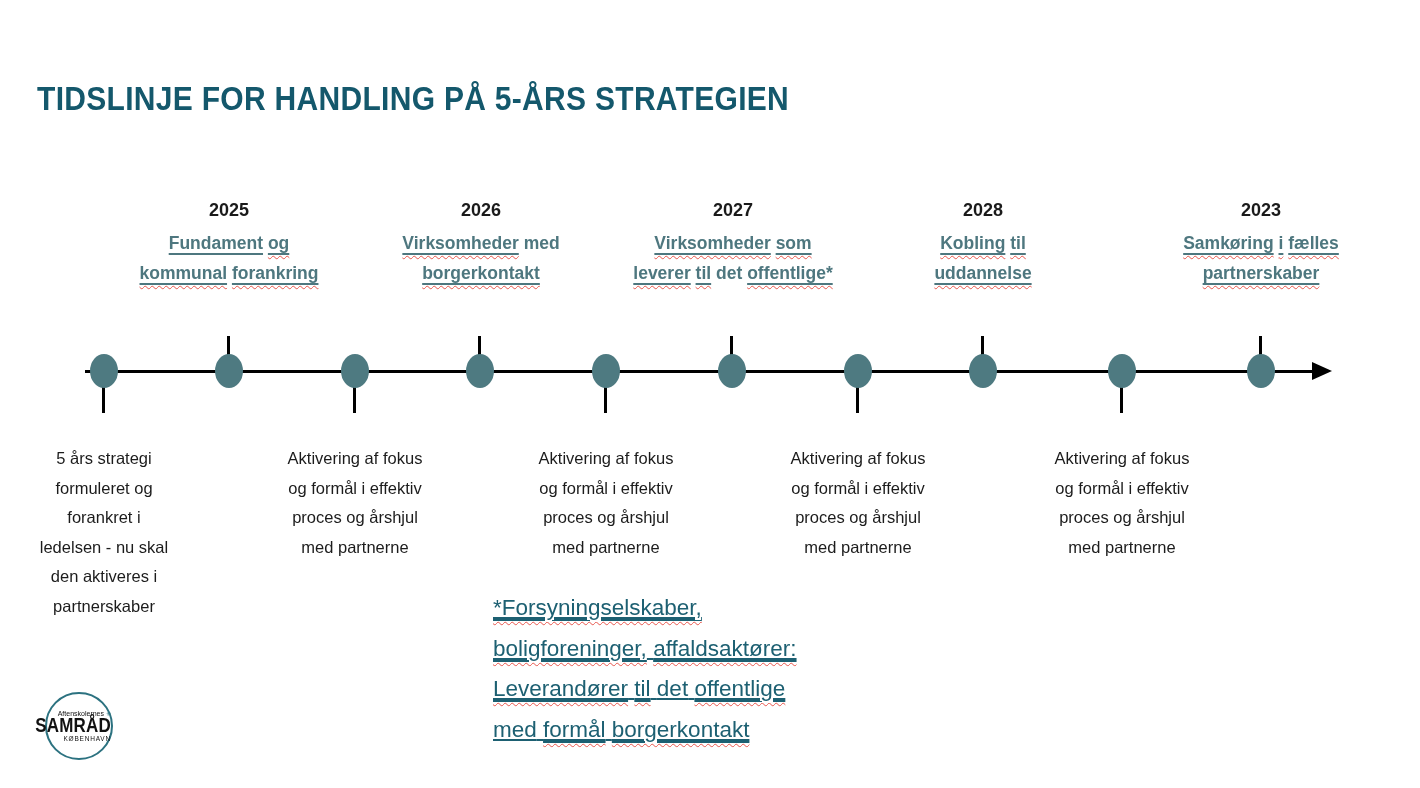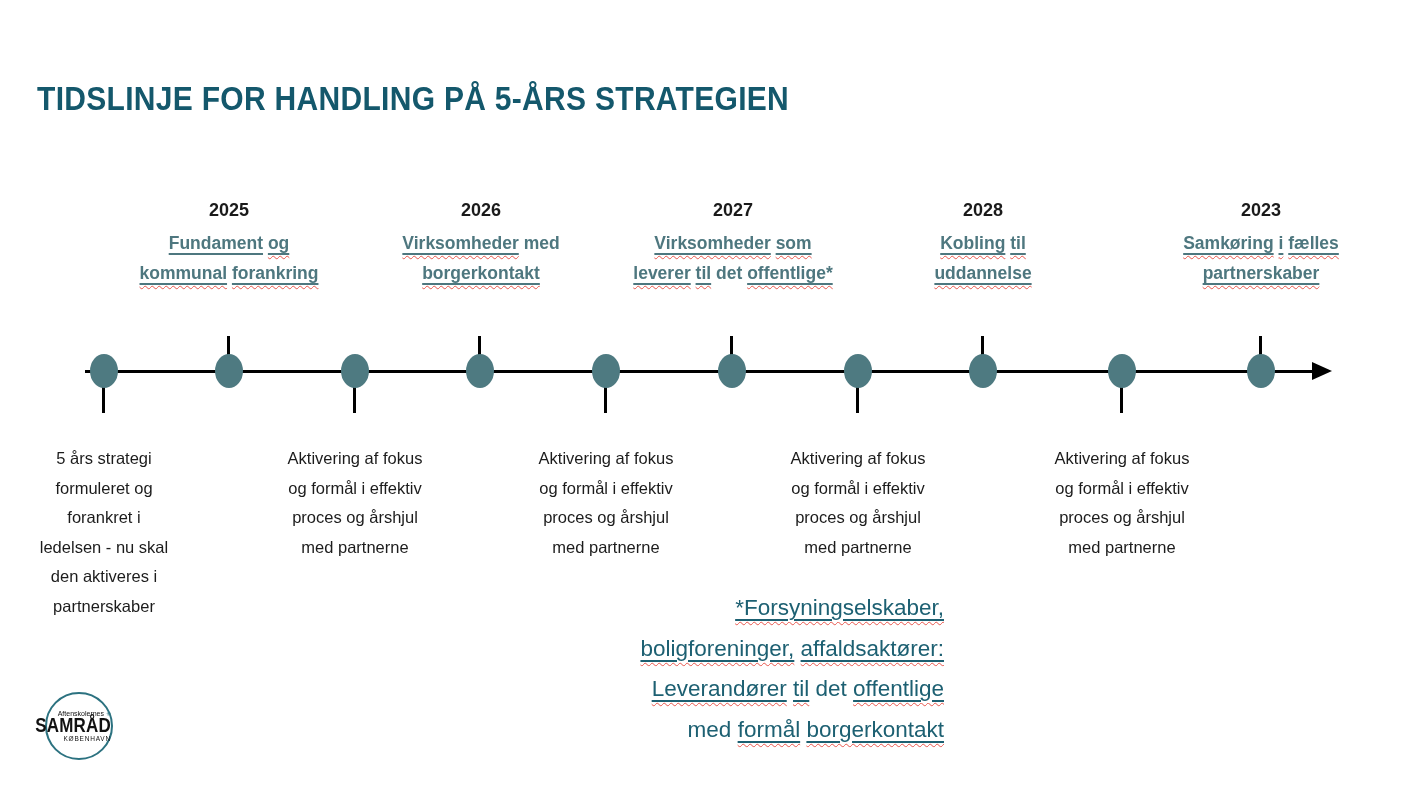--- a/index.html
+++ b/index.html
@@ -61,23 +61,24 @@
 
   
   .desc{
     top:444px;width:220px;text-align:center;
     font-size:16.5px;line-height:29.5px;color:#1c1c1c;
     white-space:pre-line;
   }
 
   
   .footnote{
-    left:464px;top:588px;width:480px;text-align:right;
+    left:493px;top:588px;width:480px;text-align:left;
     font-size:22.5px;line-height:40.5px;
     color:var(--footnote_teal,#1D6072);
+    text-decoration:underline;
   }
 
   
   .logo{
     left:45px;top:692px;width:64px;height:64px;border-radius:50%;
     border:2px solid var(--logo_teal,#2C7280);
     display:flex;flex-direction:column;align-items:flex-end;justify-content:center;
     overflow:visible;text-align:center;
   }
   .logo .top{font-size:7px;color:#111;white-space:nowrap;}

